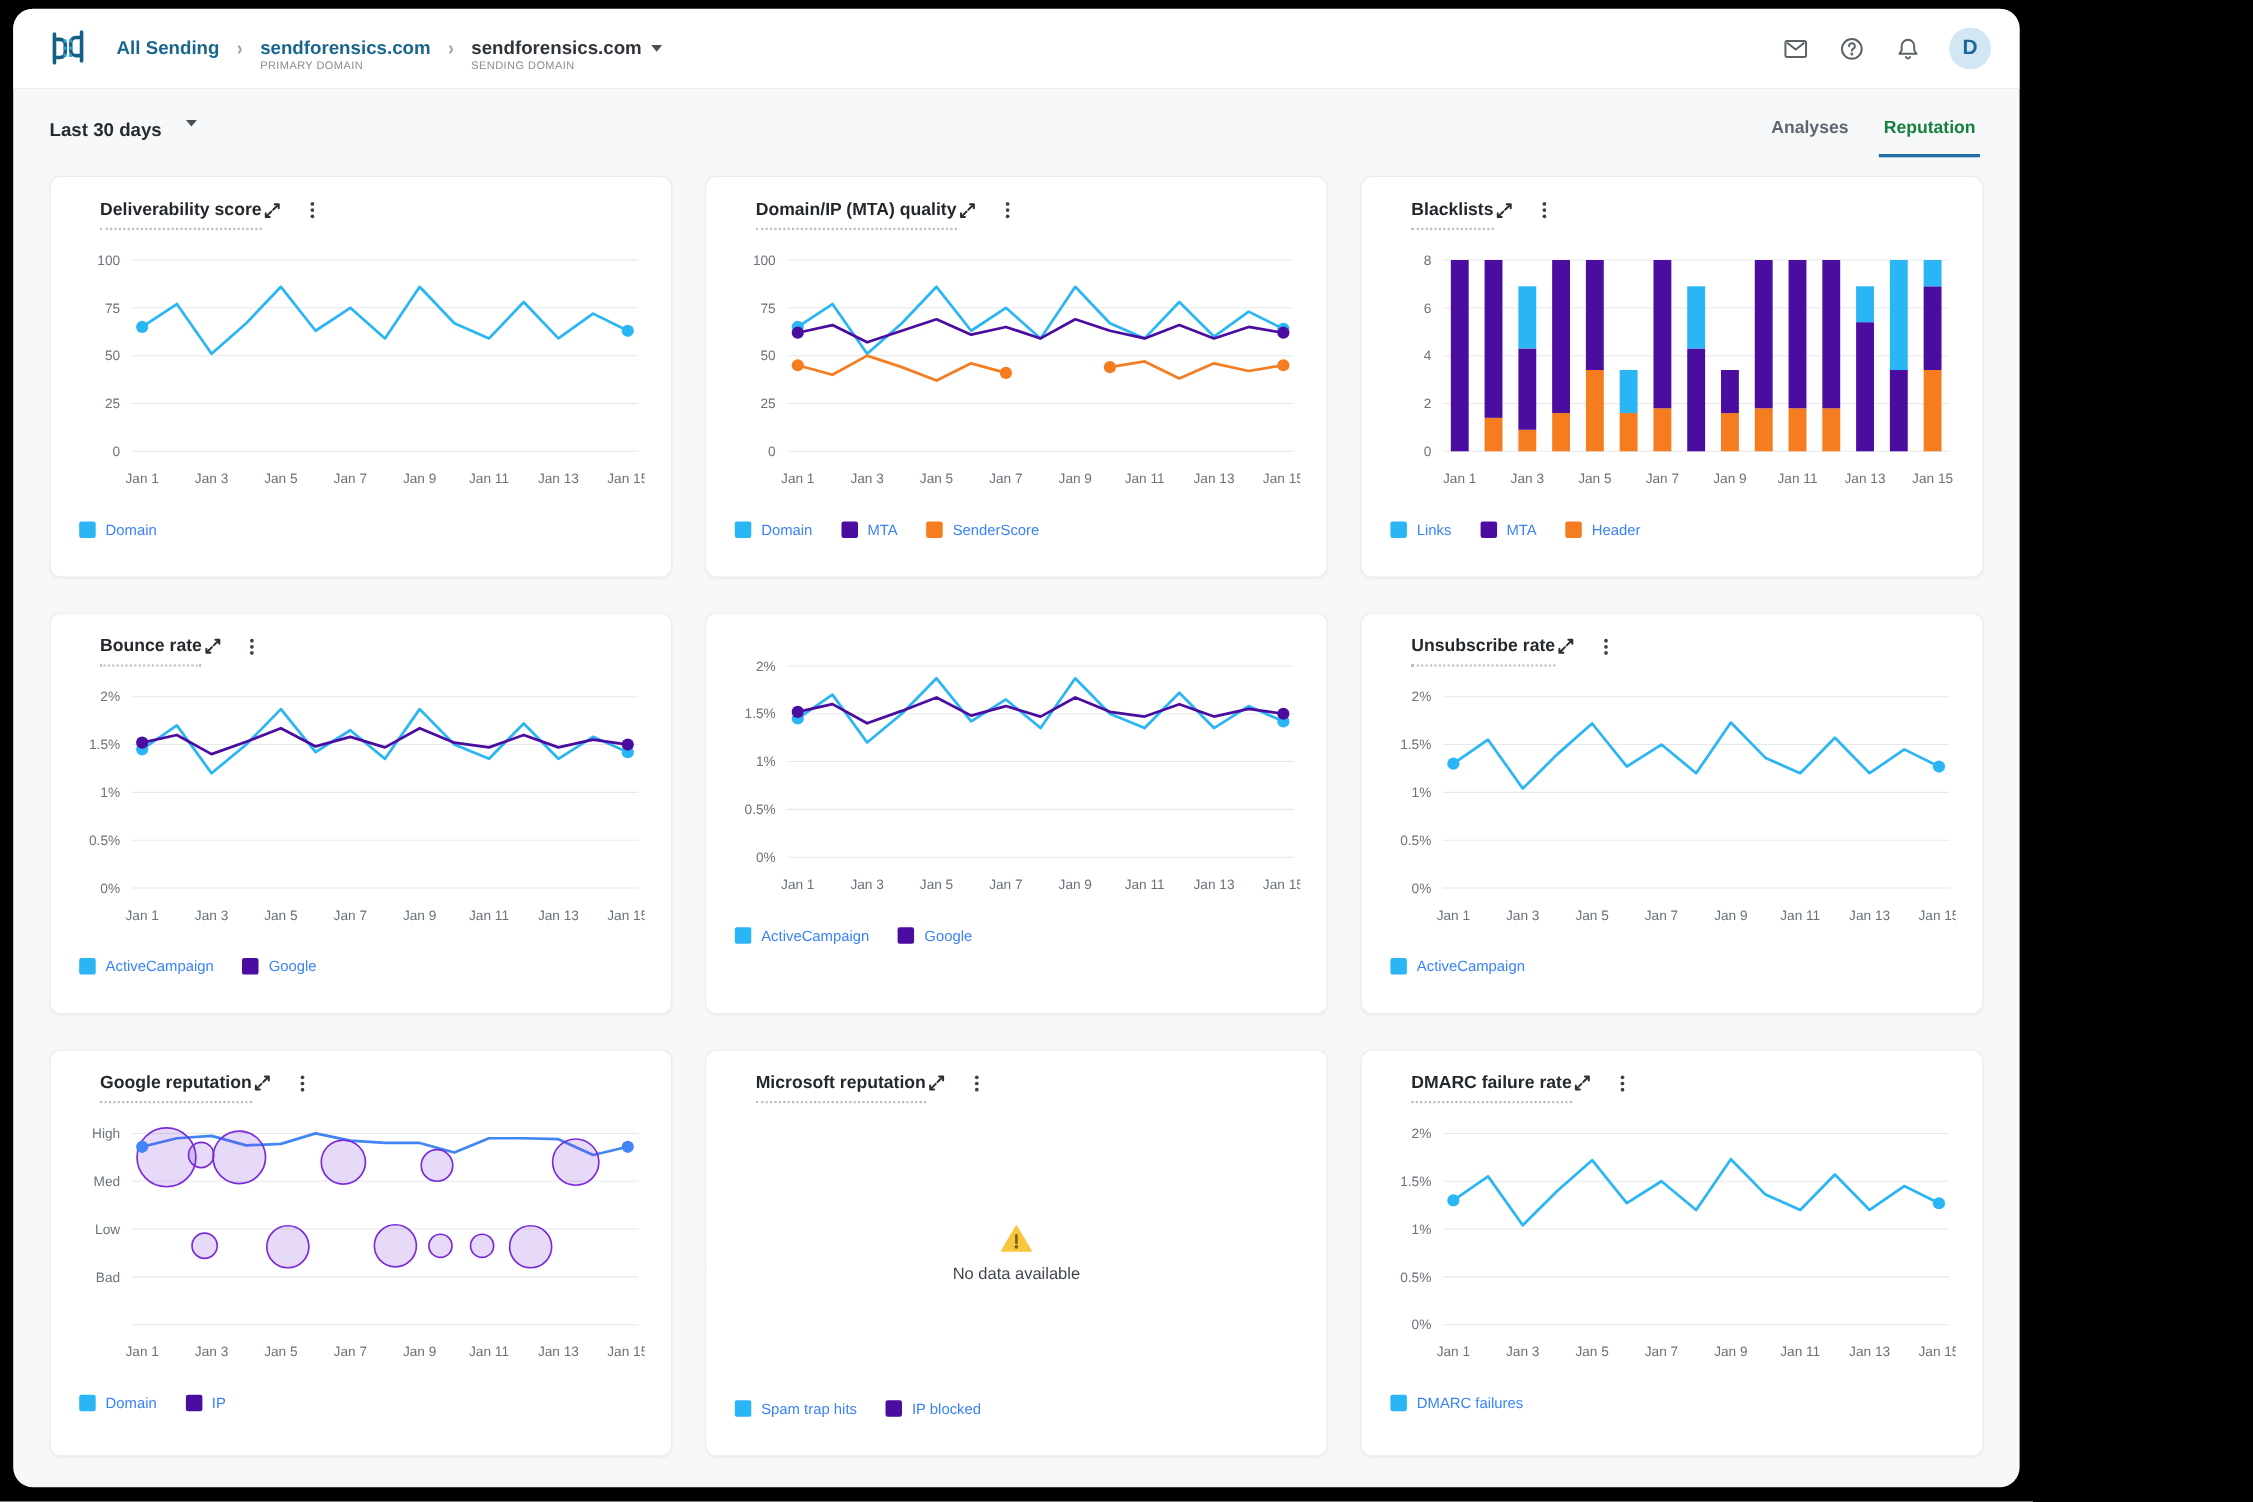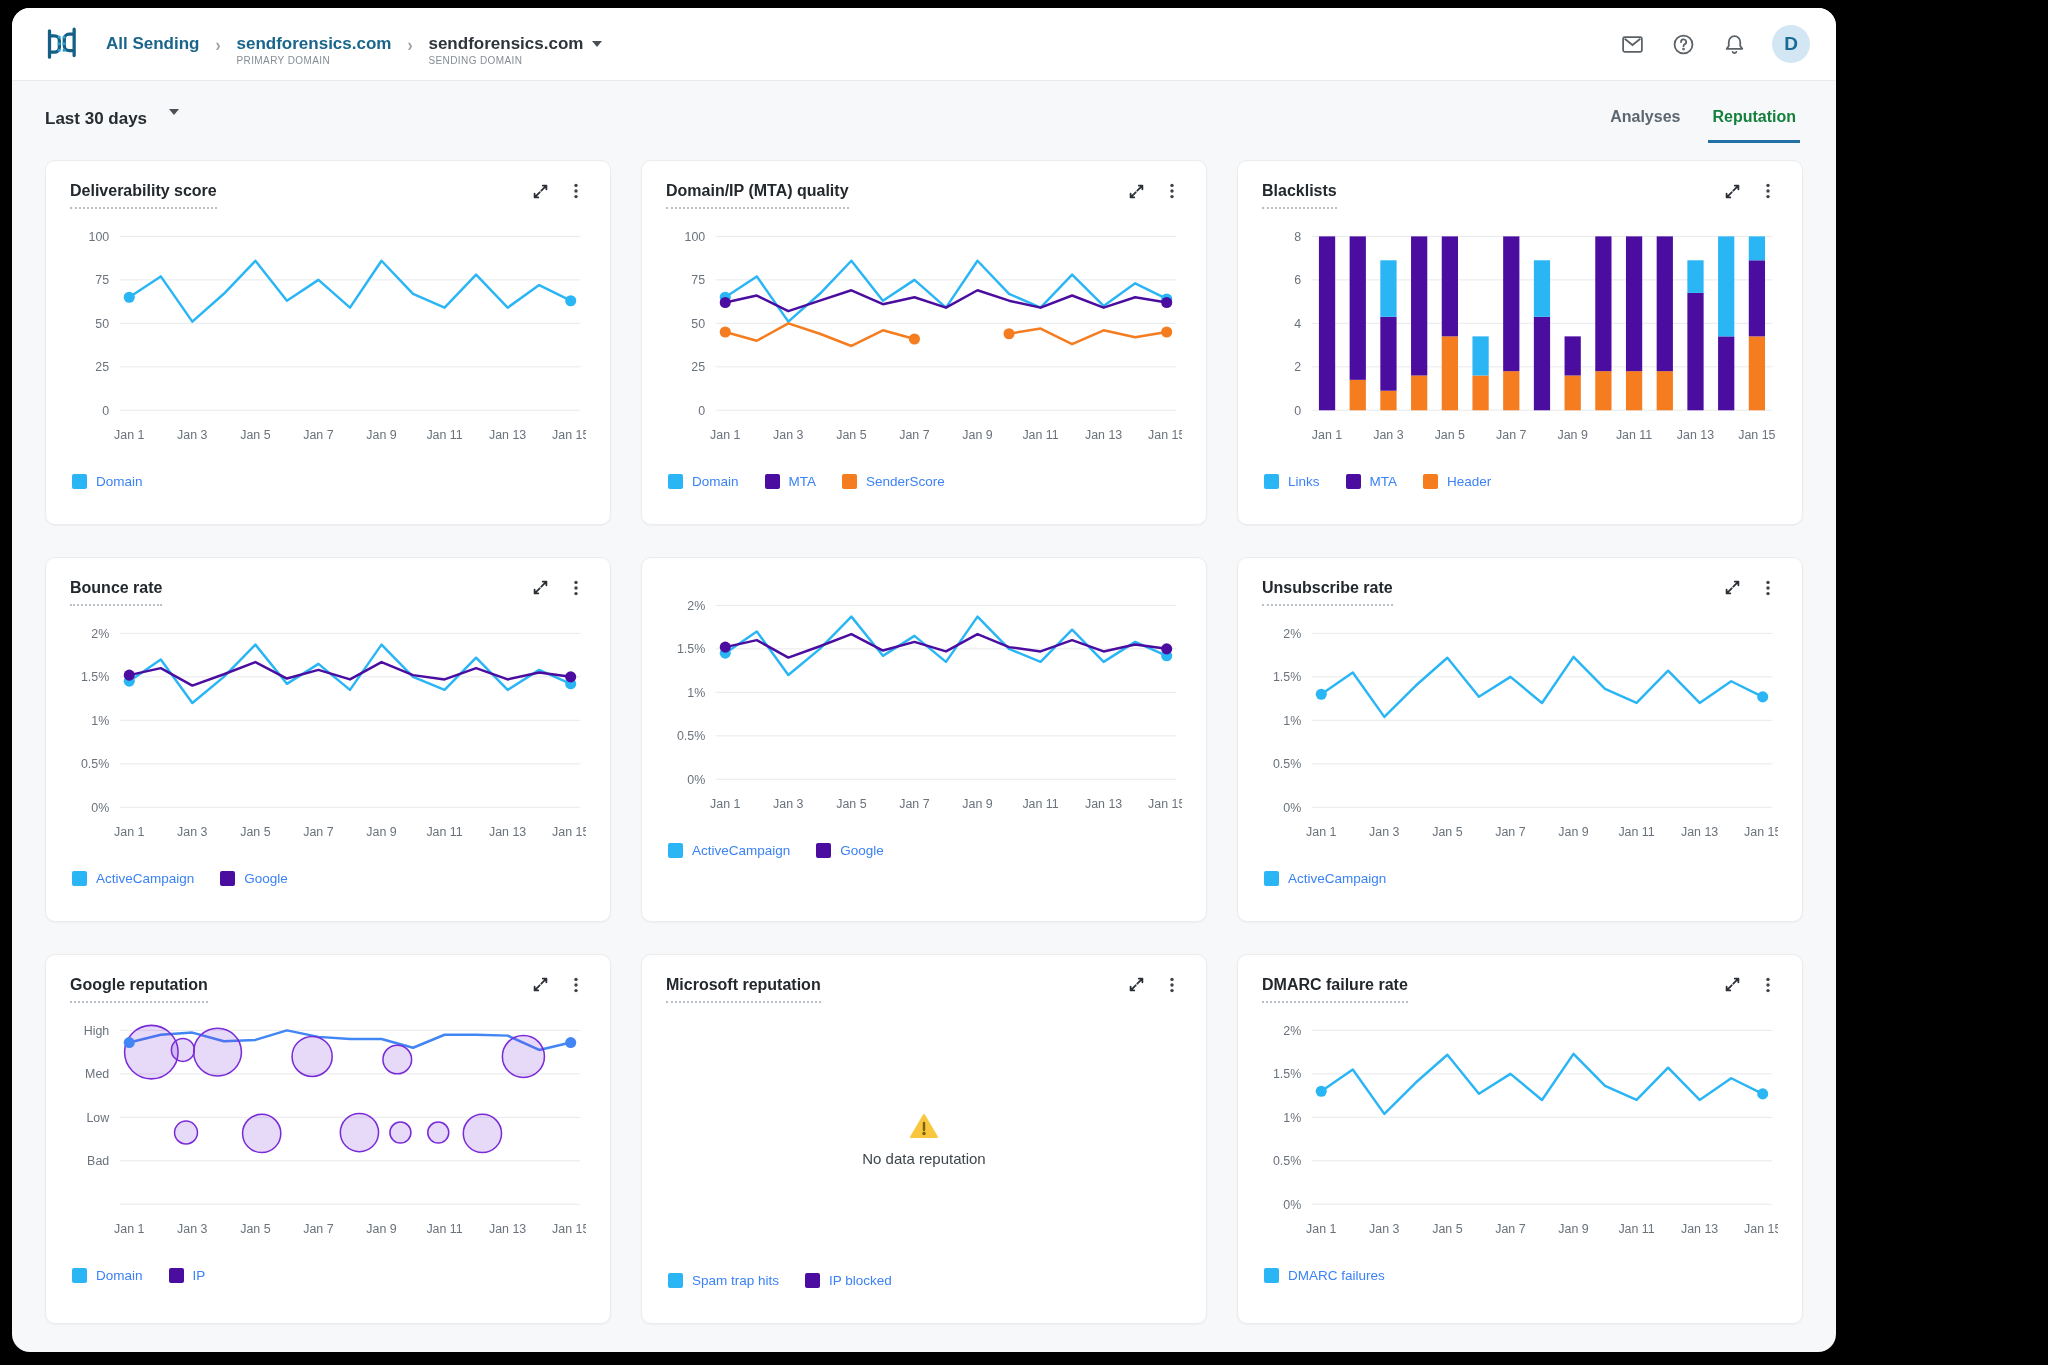--- a/index.html
+++ b/index.html
@@ -49,21 +49,21 @@
   
   .grid{
     display:grid;grid-template-columns:repeat(3,1fr);gap:32px 30px;
     padding:6px 33px 28px 33px;flex:1 1 auto;
   }
   .card{
     background:#fff;border-radius:10px;border:1px solid #ececee;
     box-shadow:0 1px 2px rgba(20,30,40,.04);
     padding:20px 24px 14px 24px;display:flex;flex-direction:column;
   }
-  .card-head{display:flex;align-items:flex-start;justify-content:space-between;}
+  .card-head{display:flex;align-items:flex-start;margin-left:21px;}
   .card-title{
     margin:0;font-size:16px;font-weight:bold;color:#23282d;
     display:inline-block;border-bottom:2px dotted #b9bfc6;padding-bottom:7px;line-height:1.2;
   }
   .card-actions{display:flex;align-items:center;gap:16px;}
   .icon-btn{cursor:pointer;display:flex;align-items:center;justify-content:center;width:20px;height:20px;}
   .chart{margin-top:14px;}
   .chart svg{display:block;width:100%;height:auto;}
   .chart.empty{
     height:244px;display:flex;flex-direction:column;align-items:center;justify-content:center;gap:10px;
@@ -590,21 +590,21 @@
           </svg>
         </span>
       </div>
     </div>
     <div class="chart empty">
           <svg viewBox="0 0 30 28" width="30" height="28" style="width:30px">
             <path d="M15 3 L28 25 H2 Z" fill="#f8c73d" stroke="#f8c73d" stroke-width="2" stroke-linejoin="round"></path>
             <line x1="15" y1="11" x2="15" y2="18" stroke="#7a6012" stroke-width="2.4" stroke-linecap="round"></line>
             <circle cx="15" cy="21.5" r="1.7" fill="#7a6012"></circle>
           </svg>
-          <div class="nd-text">No data reputation</div>
+          <div class="nd-text">No data available</div>
         </div>
     <div class="legend">
           <div class="legend-item">
             <span class="legend-swatch" style="background: rgb(42, 181, 245);"></span>
             <span class="legend-label">Spam trap hits</span>
           </div>
           <div class="legend-item">
             <span class="legend-swatch" style="background: rgb(75, 13, 160);"></span>
             <span class="legend-label">IP blocked</span>
           </div>

